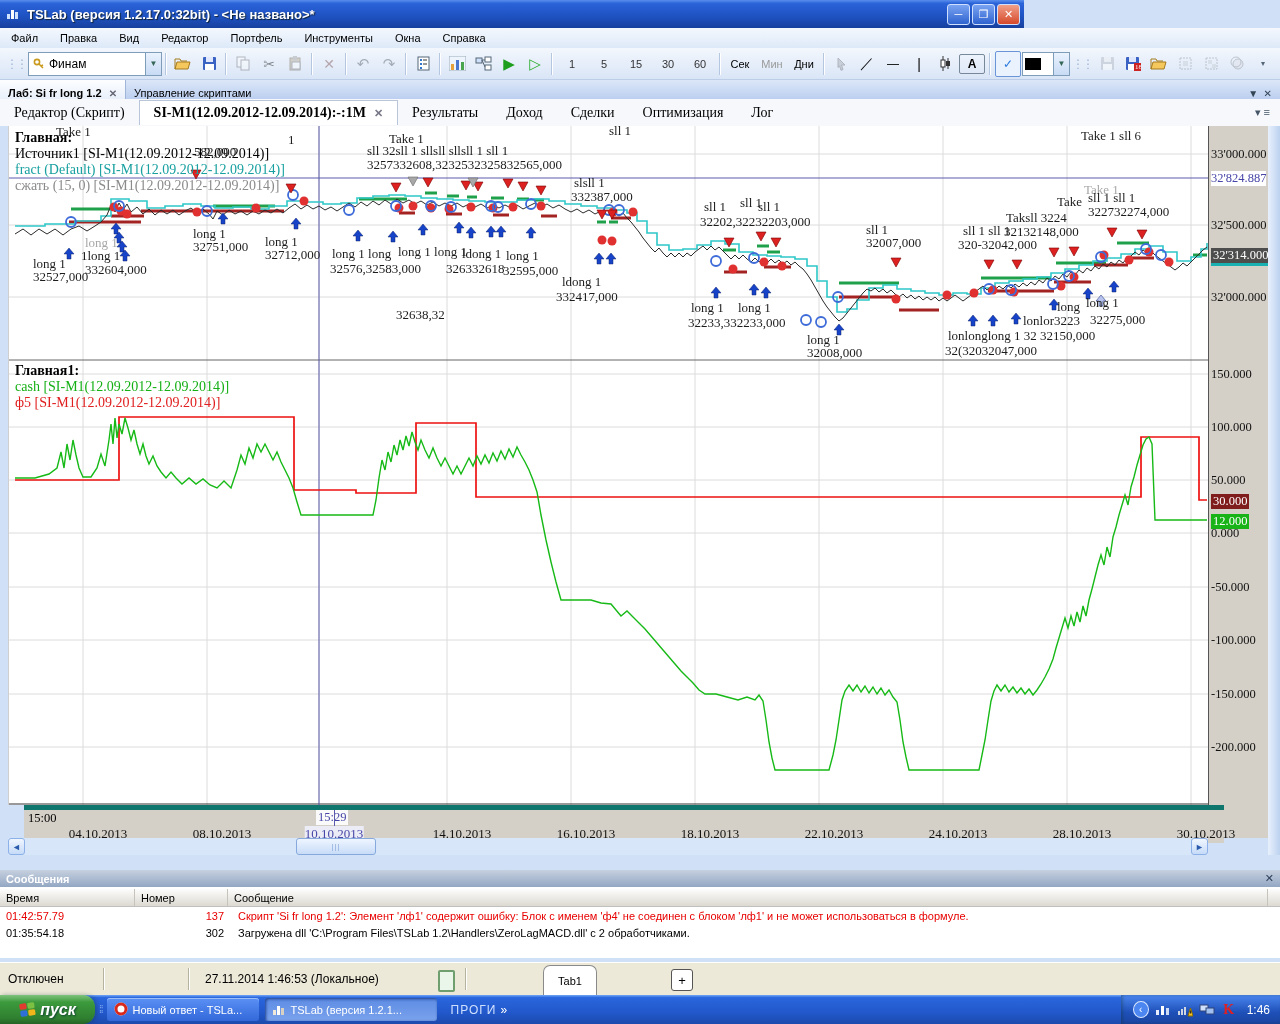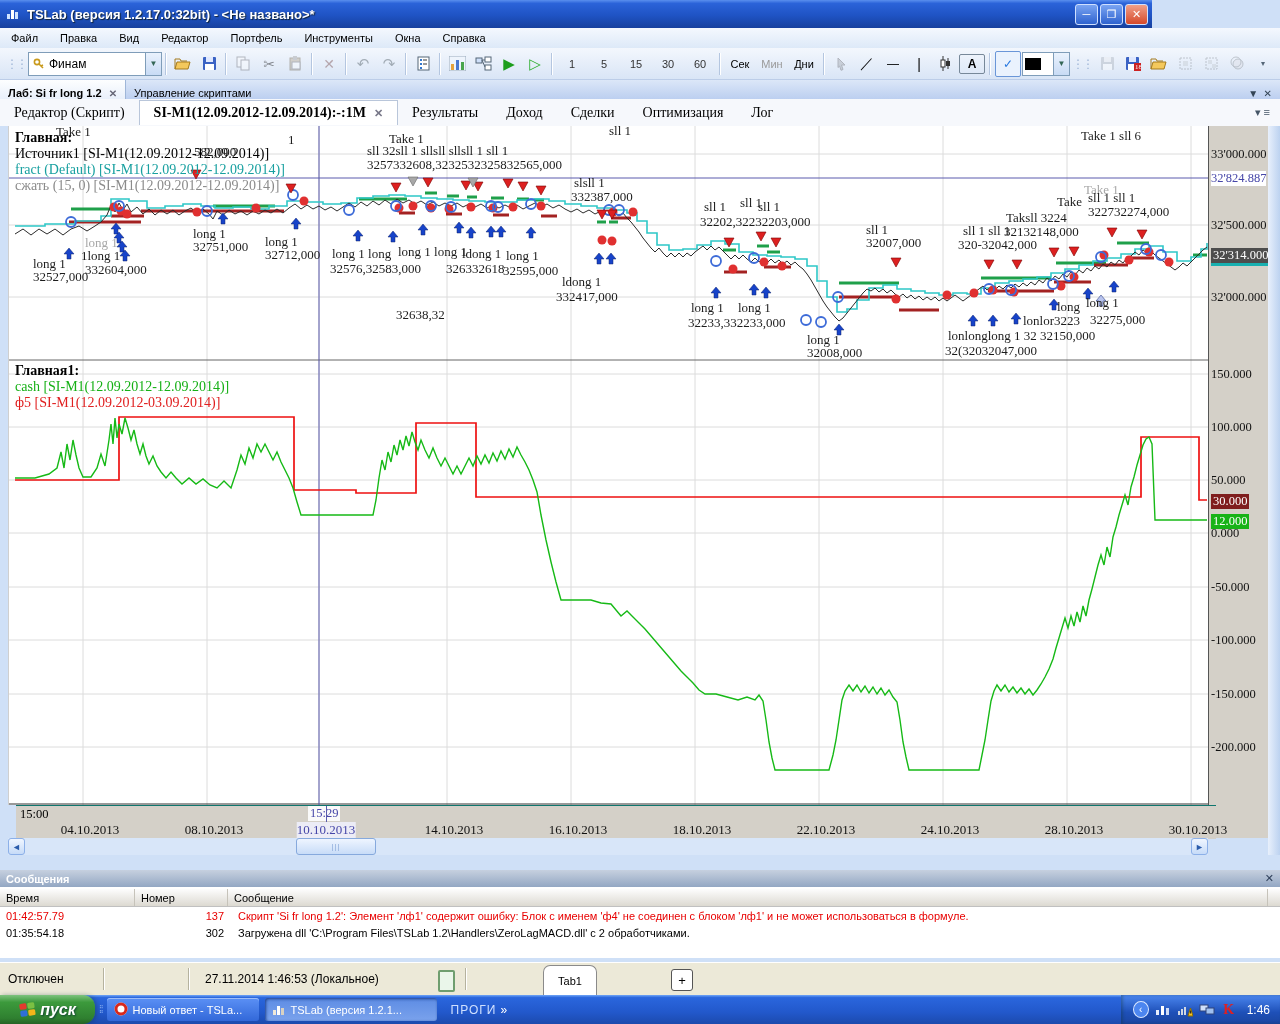--- a/index.html
+++ b/index.html
@@ -1,20 +1,20 @@
 <!DOCTYPE html>
 <html><head>
 <meta charset="utf-8">
 <style>
   html,body{margin:0;padding:0;background:#cfe0f7;}
   #app{position:relative;width:1280px;height:1024px;overflow:hidden;background:#cfe0f7;
        font-family:"Liberation Sans",sans-serif;font-size:11px;color:#000;}
   .abs{position:absolute;}
   
-  #titlebar{left:0;top:0;width:1152px;height:28px;
+  #titlebar{left:0;top:0;width:1024px;height:28px;
     background:linear-gradient(180deg,#5a8fee 0%,#2b63d9 12%,#1f53c4 55%,#17409e 100%);
     display:flex;align-items:center;padding-left:6px;box-sizing:border-box;}
   #titlebar .tname{color:#fff;font-weight:bold;font-size:13px;text-shadow:1px 1px 1px #123;}
   .winbtn{width:21px;height:19px;border-radius:3px;border:1px solid #cfe0ff;color:#fff;
     display:flex;align-items:center;justify-content:center;font-size:11px;margin-left:2px;
     background:linear-gradient(180deg,#7aa4f2,#2f63cf);}
   .winbtn.close{background:linear-gradient(180deg,#f0a089,#d6492a);}
   
   #menubar{left:0;top:28px;width:1280px;height:20px;background:linear-gradient(180deg,#f4f8fe,#dde9f8);
     display:flex;align-items:center;border-bottom:1px solid #c8d8ef;}
@@ -50,21 +50,21 @@
   #chartwrap{left:8px;top:126px;width:1200px;height:679px;background:#fff;overflow:hidden;border-left:1px solid #cfcfcf;}
   #plot{position:absolute;left:0;top:0;}
   .ann{position:absolute;font:13px "Liberation Serif",serif;line-height:13px;white-space:pre-line;color:#1c1c1c;}
   .lg{position:absolute;font:14px "Liberation Serif",serif;line-height:16px;white-space:pre;}
   #yaxis{left:1208px;top:126px;width:60px;height:712px;background:#d4d0c8;border-left:1px solid #555;}
   .ylab{position:absolute;left:2px;font:12.5px "Liberation Serif",serif;color:#111;white-space:nowrap;}
   .ylab.hl-navy{background:#fff;color:#4646a8;}
   .ylab.hl-price{background:#4d4d4d;color:#fff;border-bottom:3px solid #18b0b0;padding:0 2px;}
   .ylab.hl-red{background:#7f1d1d;color:#fff;padding:0 2px;}
   .ylab.hl-green{background:#17b317;color:#fff;padding:0 2px;}
-  #xaxis{left:16px;top:805px;width:1200px;height:33px;background:#d4d0c8;border-top:1px solid #0f766e;}
+  #xaxis{left:24px;top:805px;width:1200px;height:33px;background:#d4d0c8;border-top:5px solid #0f766e;}
   .xdate{position:absolute;top:16px;transform:translateX(-50%);font:13px "Liberation Serif",serif;color:#111;white-space:nowrap;}
   .xdate.hl{color:#4646a8;background:#ececf6;}
   #xtime{position:absolute;left:4px;top:1px;font:12.5px "Liberation Serif",serif;}
   #xcursor{position:absolute;left:292px;top:0px;font:12.5px "Liberation Serif",serif;color:#4646a8;background:#fafafa;padding:0 2px;}
   
   #hscroll{left:8px;top:838px;width:1200px;height:17px;background:#d8e6f9;display:flex;}
   .sarrow{width:17px;height:17px;background:linear-gradient(180deg,#f0f6ff,#c6dbf8);border:1px solid #8cb0e8;
     box-sizing:border-box;color:#2b5cab;font-size:9px;display:flex;align-items:center;justify-content:center;border-radius:3px;}
   #sthumb{position:absolute;left:288px;top:0;width:80px;height:17px;border-radius:3px;
     background:linear-gradient(180deg,#eef5ff,#c8dcf8);border:1px solid #86a9dd;box-sizing:border-box;
@@ -497,21 +497,21 @@
       </svg>
     <div id="legend-u">
         <div class="lg" style="left: 6px; top: 4px; color: rgb(0, 0, 0); font-weight: bold;">Главная:</div>
         <div class="lg" style="left: 6px; top: 20px; color: rgb(0, 0, 0);">Источник1 [SI-M1(12.09.2012-12.09.2014)]</div>
         <div class="lg" style="left: 6px; top: 36px; color: rgb(24, 160, 160);">fract (Default) [SI-M1(12.09.2012-12.09.2014)]</div>
         <div class="lg" style="left: 6px; top: 52px; color: rgb(139, 139, 139);">сжать (15, 0) [SI-M1(12.09.2012-12.09.2014)]</div>
       </div>
     <div id="legend-l">
         <div class="lg" style="left: 6px; top: 237px; color: rgb(0, 0, 0); font-weight: bold;">Главная1:</div>
         <div class="lg" style="left: 6px; top: 253px; color: rgb(22, 176, 22);">cash [SI-M1(12.09.2012-12.09.2014)]</div>
-        <div class="lg" style="left: 6px; top: 269px; color: rgb(224, 32, 32);">ф5 [SI-M1(12.09.2012-03.09.2014)]</div>
+        <div class="lg" style="left: 6px; top: 269px; color: rgb(224, 32, 32);">ф5 [SI-M1(12.09.2012-12.09.2014)]</div>
       </div>
     <div id="ann">
         <div class="ann" style="left: 47px; top: -1px;">Take 1</div>
         <div class="ann" style="left: 600px; top: -2px;">sll 1</div>
         <div class="ann" style="left: 279px; top: 7px;">1</div>
         <div class="ann" style="left: 185px; top: 19px;">582,000</div>
         <div class="ann" style="left: 380px; top: 6px;">Take 1</div>
         <div class="ann" style="left: 358px; top: 18px;">sll 32sll 1  sllsll sllsll 1  sll 1</div>
         <div class="ann" style="left: 358px; top: 32px;">3257332608,3232532325832565,000</div>
         <div class="ann" style="left: 565px; top: 50px;">slsll 1</div>

